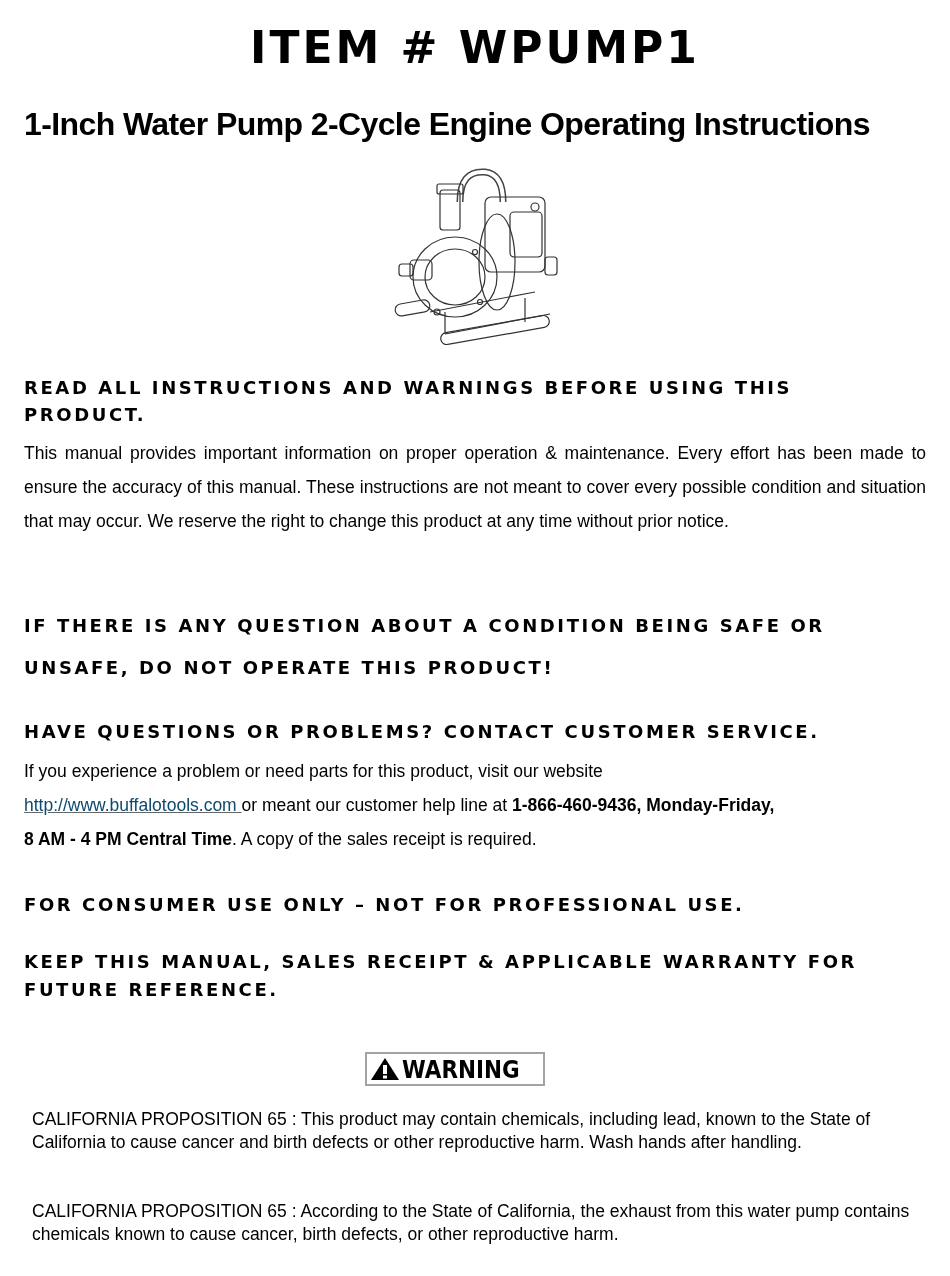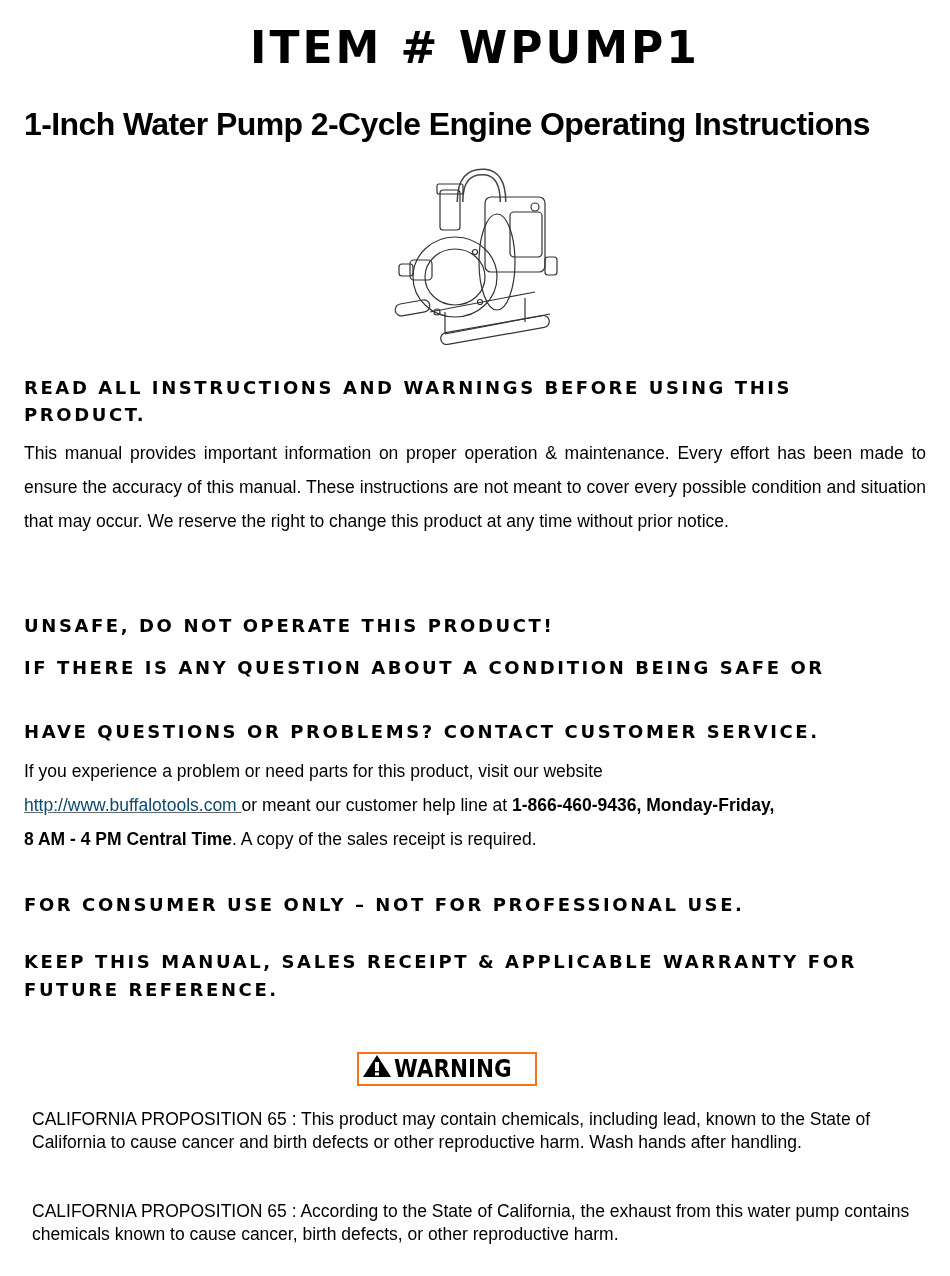--- a/index.html
+++ b/index.html
@@ -5,21 +5,21 @@
   html, body { margin:0; padding:0; background:#ffffff; }
   body { width:950px; height:1276px; position:relative; overflow:hidden; color:#000; font-family:"Liberation Sans", sans-serif; }
   .abs { position:absolute; }
   .item-title { left:0; width:950px; top:22px; text-align:center; font-family:"DejaVu Sans", sans-serif; font-weight:900; font-size:44px; letter-spacing:3px; line-height:52px; }
   .subtitle { left:24px; top:102px; font-size:32px; font-weight:bold; letter-spacing:-0.6px; line-height:44px; white-space:nowrap;text-align:right; }
   .illustration { left:385px; top:162px; width:185px; height:185px; }
   .heading { left:24px; width:900px; font-family:"DejaVu Sans", sans-serif; font-weight:900; font-size:18px; letter-spacing:2.6px; }
   .para { left:24px; width:902px; font-size:17.5px; text-align:justify; }
   .para.lh34 { line-height:34px; }
   .link { color:#0c4a6e; text-decoration:underline; text-decoration-color:#666; }
-  .warn-box { left:357px; top:1052px; width:176px; height:30px; border:2px solid #f97316; display:flex; }
+  .warn-box { left:365px; top:1052px; width:176px; height:30px; border:2px solid #a3a3a3; display:flex; align-items:center; }
   .warn-text { font-family:"DejaVu Sans", sans-serif; font-weight:900; font-size:25px; letter-spacing:0px; transform:scaleX(0.86); transform-origin:left center; margin-left:2px; }
   .prop { left:32px; width:880px; font-size:17.5px; line-height:23px; }
 </style>
 </head>
 <body>
 
 <div class="abs item-title">ITEM # WPUMP1</div>
 <div class="abs subtitle">1-Inch Water Pump 2-Cycle Engine Operating Instructions</div>
 
 <div class="abs illustration">
@@ -55,22 +55,22 @@
 </div>
 
 <div class="abs heading" style="top:374px; line-height:27px;">
   <div>READ ALL INSTRUCTIONS AND WARNINGS BEFORE USING THIS</div>
   <div>PRODUCT.</div>
 </div>
 
 <div class="abs para lh34" style="top:436px;">This manual provides important information on proper operation &amp; maintenance. Every effort has been made to ensure the accuracy of this manual. These instructions are not meant to cover every possible condition and situation that may occur. We reserve the right to change this product at any time without prior notice.</div>
 
 <div class="abs heading" style="top:605px; line-height:42px;">
+  <div>IF THERE IS ANY QUESTION ABOUT A CONDITION BEING SAFE OR</div>
   <div>UNSAFE, DO NOT OPERATE THIS PRODUCT!</div>
-  <div>IF THERE IS ANY QUESTION ABOUT A CONDITION BEING SAFE OR</div>
 </div>
 
 <div class="abs heading" style="top:719px; line-height:26px;">HAVE QUESTIONS OR PROBLEMS? CONTACT CUSTOMER SERVICE.</div>
 
 <div class="abs para lh34" style="top:754px; text-align:left;">
   <div>If you experience a problem or need parts for this product, visit our website</div>
   <div><a class="link">http://www.buffalotools.com </a><span>or meant our customer help line at </span><b>1-866-460-9436, Monday-Friday,</b></div>
   <div><b>8 AM - 4 PM Central Time</b><span>. A copy of the sales receipt is required.</span></div>
 </div>
 

